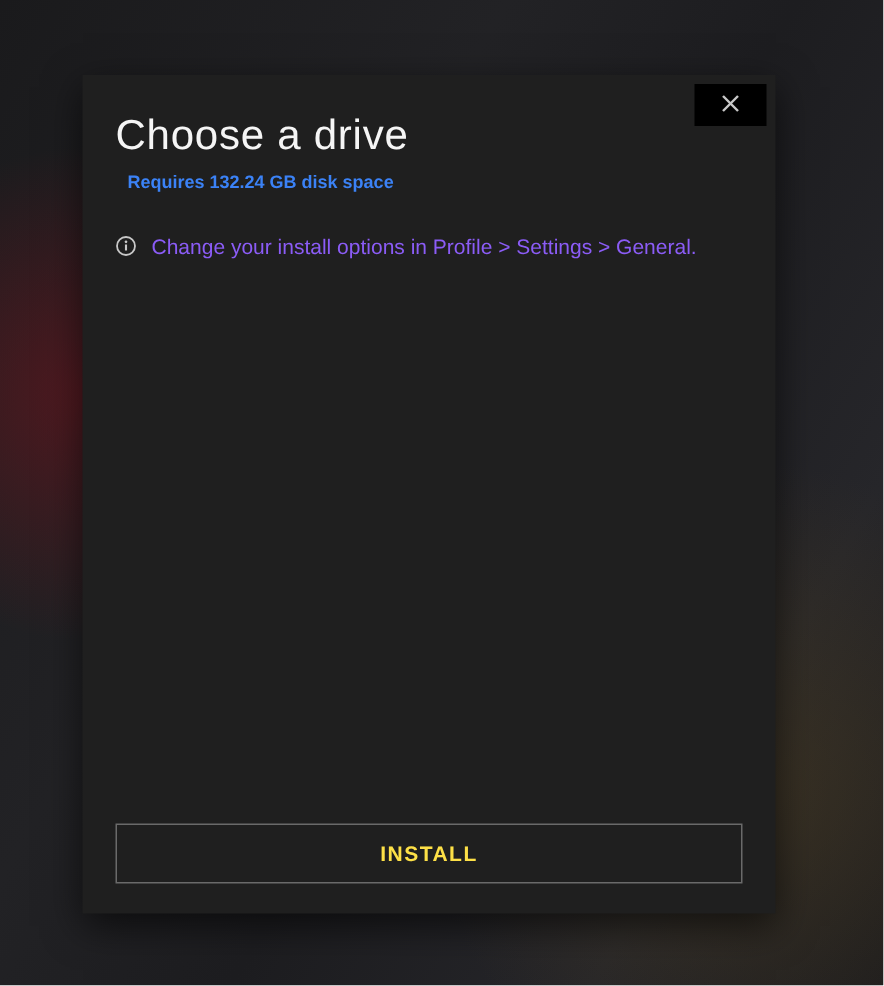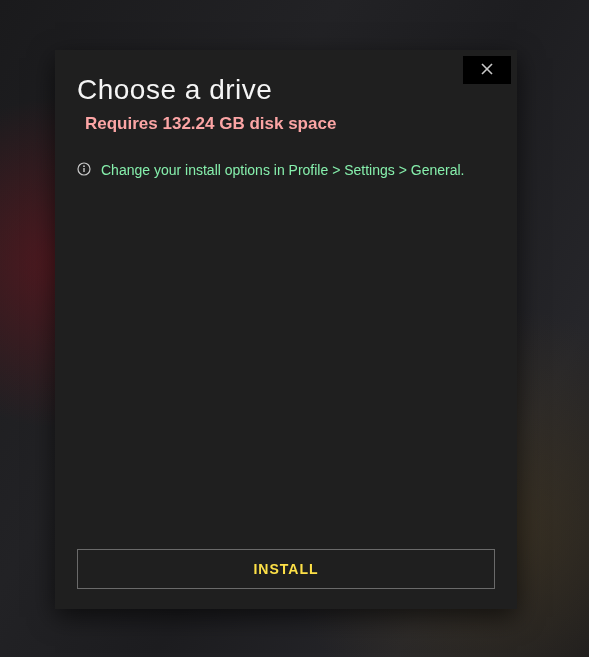--- a/index.html
+++ b/index.html
@@ -37,32 +37,33 @@
   .title {
     font-size: 28px;
     font-weight: 400;
     letter-spacing: 0.5px;
     color: #f5f5f5;
     margin-bottom: 8px;
     font-family: "Segoe UI", "Bahnschrift", Arial, sans-serif;
     font-stretch: semi-condensed;
   }
   .requires {
-    font-size: 17px;
+    font-size: 12px;
     font-weight: 700;
-    color: #fca5a5;
+    color: #3b82f6;
     margin-left: 8px;
     margin-bottom: 28px;
   }
   .info-row {
     display: flex;
+    align-items: center;
     gap: 10px;
     font-size: 14px;
     font-weight: 400;
-    color: #86efac;
+    color: #8b5cf6;
     margin-top: 14px;
   }
   .info-icon {
     width: 14px; height: 14px;
     display: inline-flex; align-items: center; justify-content: center;
     flex-shrink: 0;
   }
   .info-icon svg { width: 14px; height: 14px; }
   .install-btn {
     position: absolute;

